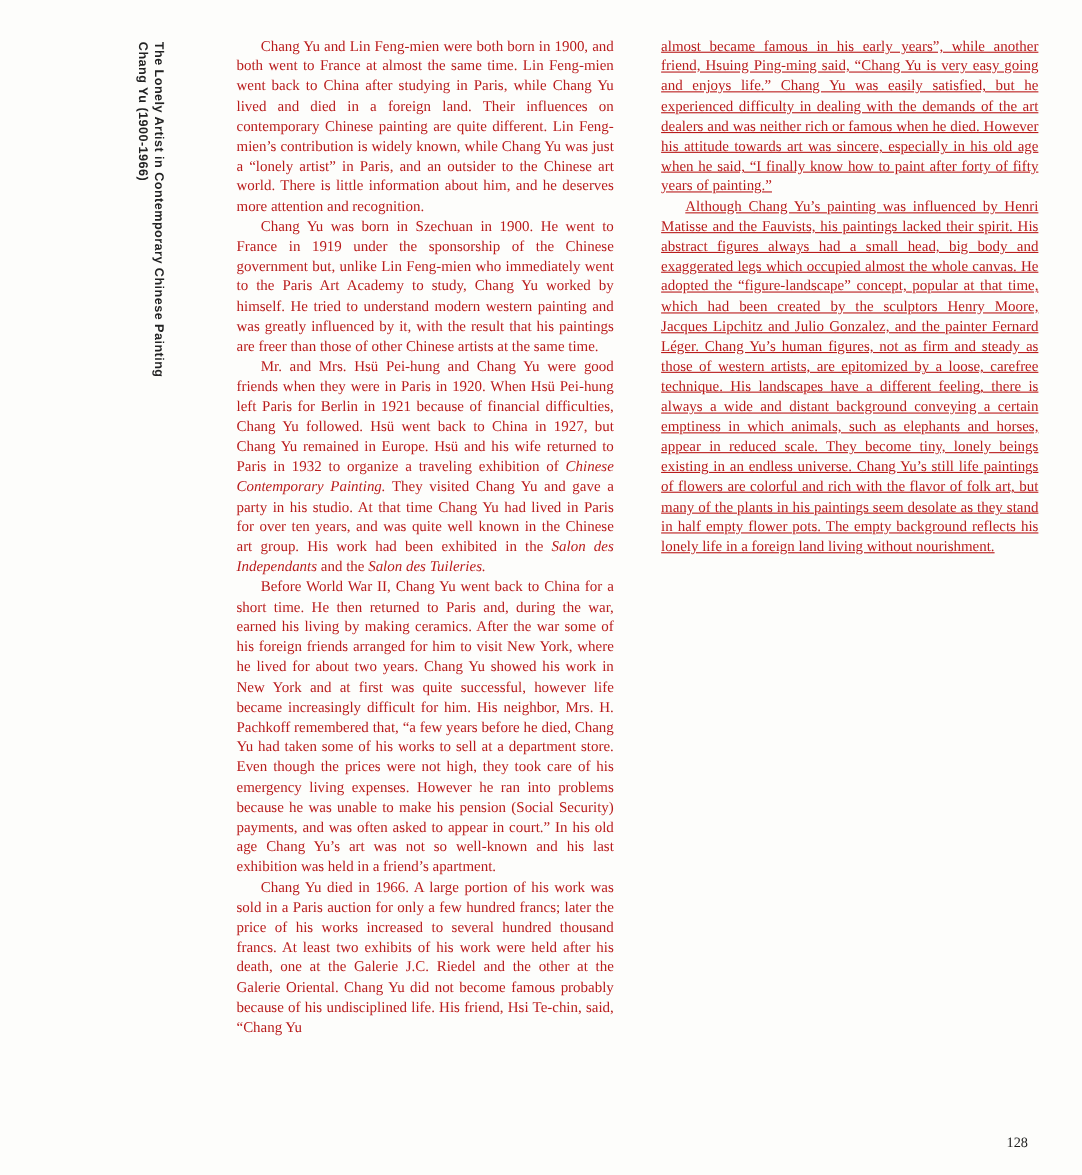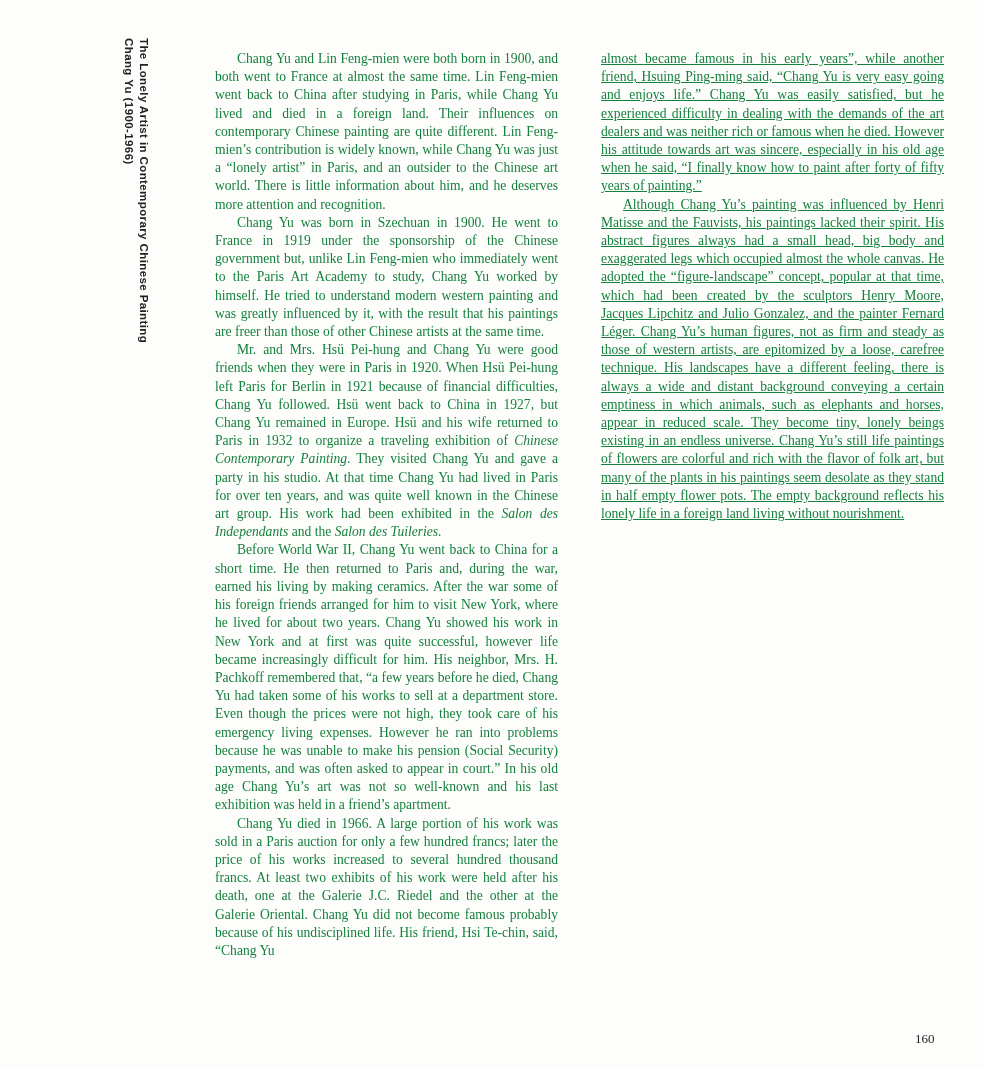--- a/index.html
+++ b/index.html
@@ -26,26 +26,26 @@
     font-size: 11.5px;
     letter-spacing: 0.4px;
     color: #222;
   }
   .sidebar-title .line {
     display: block;
     line-height: 15px;
   }
   .column {
     position: absolute;
-    top: 50px;
+    top: 33px;
     width: 343px;
     font-size: 13.6px;
     line-height: 18.2px;
     text-align: justify;
-    color: #15803d;
+    color: #b91c1c;
   }
   .column-left  { left: 215px; }
   .column-right { left: 601px; text-decoration: underline; }
   .para { margin: 0; }
   .para.indent { text-indent: 22px; }
   .para em { font-style: italic; }
   .page-number {
     position: absolute;
     left: 915px;
     top: 1031px;
@@ -70,15 +70,15 @@
       <p class="para indent"><span>Mr. and Mrs. Hsü Pei-hung and Chang Yu were good friends when they were in Paris in 1920. When Hsü Pei-hung left Paris for Berlin in 1921 because of financial difficulties, Chang Yu followed. Hsü went back to China in 1927, but Chang Yu remained in Europe. Hsü and his wife returned to Paris in 1932 to organize a traveling exhibition of </span><em>Chinese Contemporary Painting.</em><span> They visited Chang Yu and gave a party in his studio. At that time Chang Yu had lived in Paris for over ten years, and was quite well known in the Chinese art group. His work had been exhibited in the </span><em>Salon des Independants</em><span> and the </span><em>Salon des Tuileries.</em></p>
       <p class="para indent"><span>Before World War II, Chang Yu went back to China for a short time. He then returned to Paris and, during the war, earned his living by making ceramics. After the war some of his foreign friends arranged for him to visit New York, where he lived for about two years. Chang Yu showed his work in New York and at first was quite successful, however life became increasingly difficult for him. His neighbor, Mrs. H. Pachkoff remembered that, “a few years before he died, Chang Yu had taken some of his works to sell at a department store. Even though the prices were not high, they took care of his emergency living expenses. However he ran into problems because he was unable to make his pension (Social Security) payments, and was often asked to appear in court.” In his old age Chang Yu’s art was not so well-known and his last exhibition was held in a friend’s apartment.</span></p>
       <p class="para indent"><span>Chang Yu died in 1966. A large portion of his work was sold in a Paris auction for only a few hundred francs; later the price of his works increased to several hundred thousand francs. At least two exhibits of his work were held after his death, one at the Galerie J.C. Riedel and the other at the Galerie Oriental. Chang Yu did not become famous probably because of his undisciplined life. His friend, Hsi Te-chin, said, “Chang Yu</span></p>
     </div>
 
   <div class="column column-right">
       <p class="para"><span>almost became famous in his early years”, while another friend, Hsuing Ping-ming said, “Chang Yu is very easy going and enjoys life.” Chang Yu was easily satisfied, but he experienced difficulty in dealing with the demands of the art dealers and was neither rich or famous when he died. However his attitude towards art was sincere, especially in his old age when he said, “I finally know how to paint after forty of fifty years of painting.”</span></p>
       <p class="para indent"><span>Although Chang Yu’s painting was influenced by Henri Matisse and the Fauvists, his paintings lacked their spirit. His abstract figures always had a small head, big body and exaggerated legs which occupied almost the whole canvas. He adopted the “figure-landscape” concept, popular at that time, which had been created by the sculptors Henry Moore, Jacques Lipchitz and Julio Gonzalez, and the painter Fernard Léger. Chang Yu’s human figures, not as firm and steady as those of western artists, are epitomized by a loose, carefree technique. His landscapes have a different feeling, there is always a wide and distant background conveying a certain emptiness in which animals, such as elephants and horses, appear in reduced scale. They become tiny, lonely beings existing in an endless universe. Chang Yu’s still life paintings of flowers are colorful and rich with the flavor of folk art, but many of the plants in his paintings seem desolate as they stand in half empty flower pots. The empty background reflects his lonely life in a foreign land living without nourishment.</span></p>
     </div>
 
-  <div class="page-number">160</div>
+  <div class="page-number">128</div>
 
 </div>
 
 </body></html>

